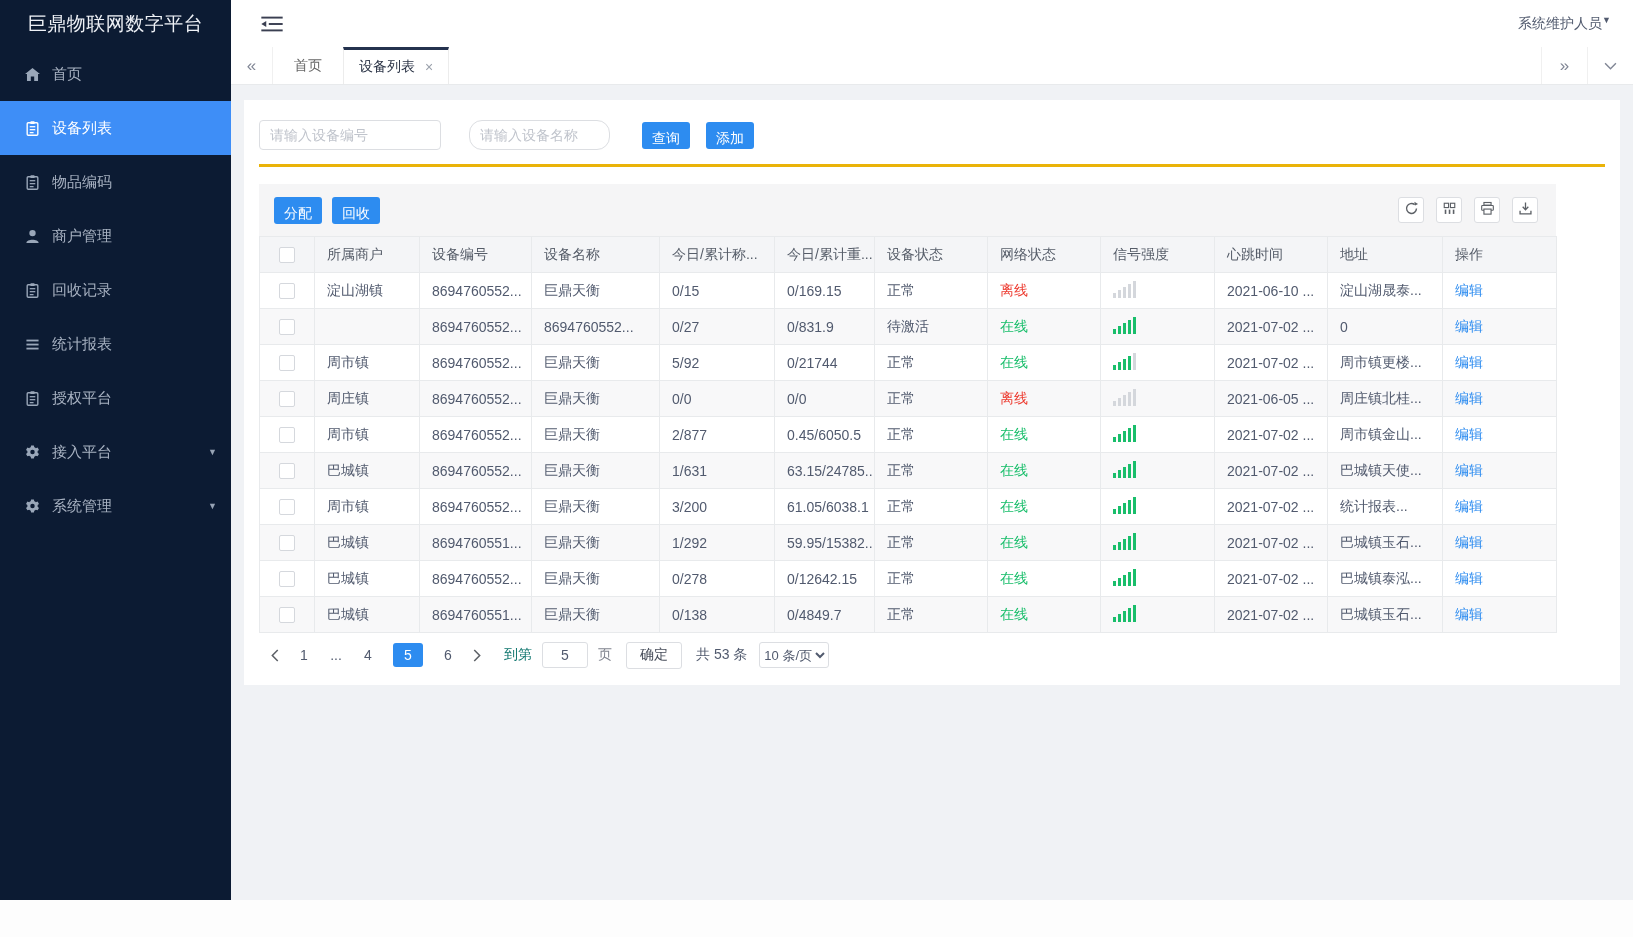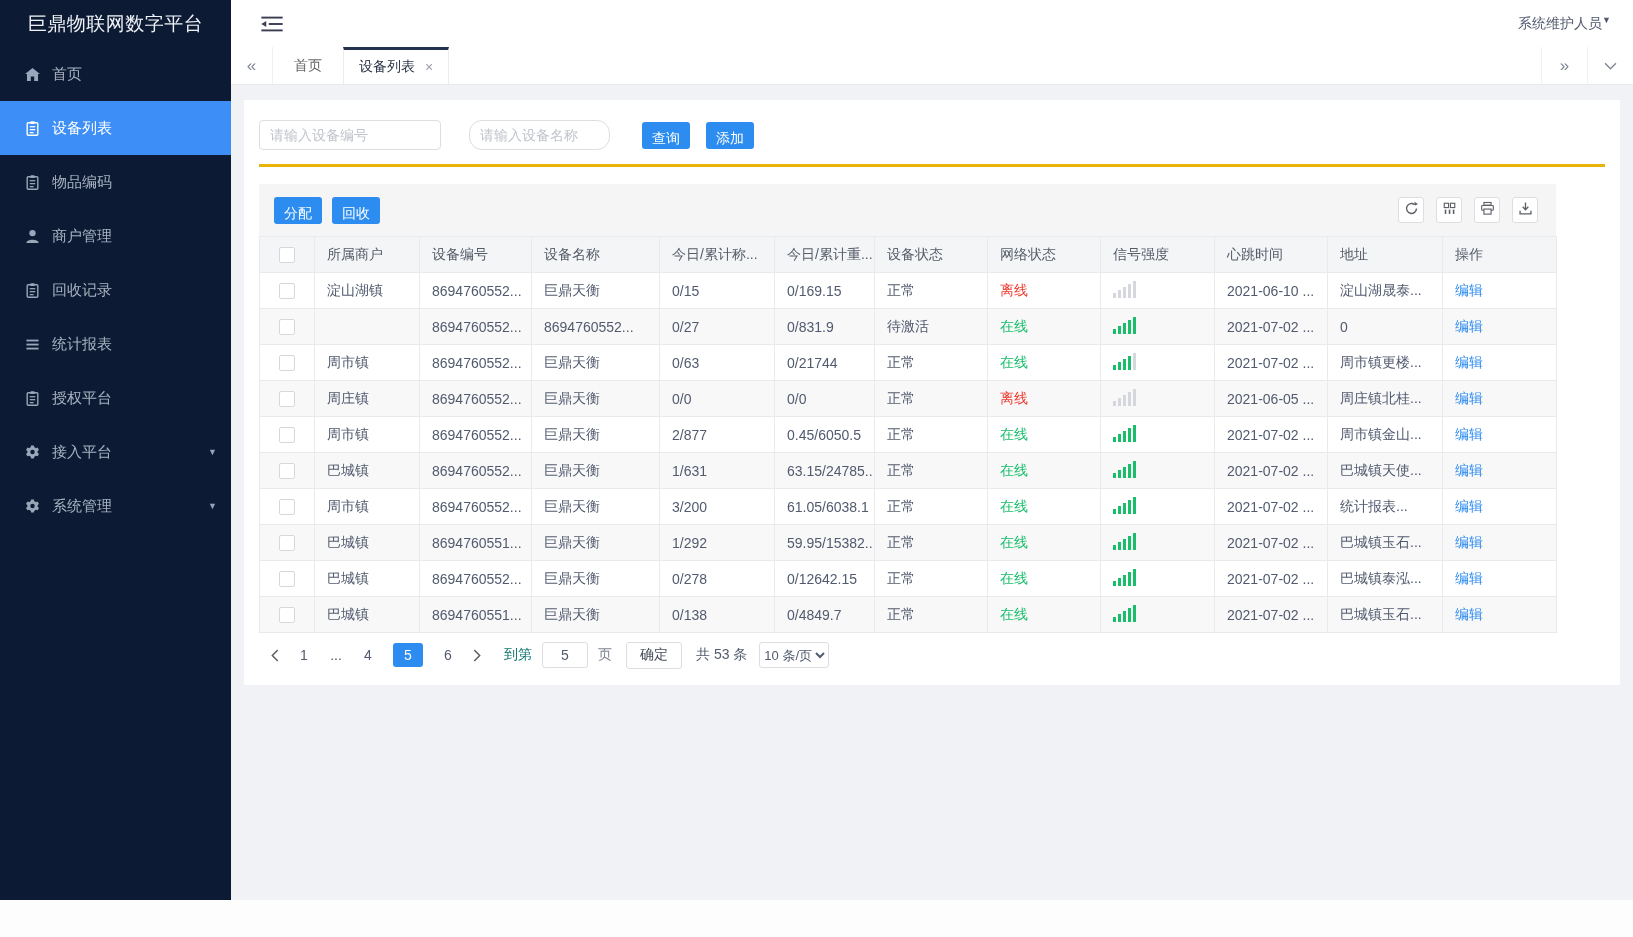--- a/index.html
+++ b/index.html
@@ -344,21 +344,21 @@
                     </span></td>
                   <td>2021-07-02 ...</td>
                   <td>0</td>
                   <td><a class="edit">编辑</a></td>
                 </tr>
                 <tr>
                   <td class="center"><span class="cb"></span></td>
                   <td>周市镇</td>
                   <td>8694760552...</td>
                   <td>巨鼎天衡</td>
-                  <td>0/63</td>
+                  <td>5/92</td>
                   <td>0/21744</td>
                   <td>正常</td>
                   <td><span class="green">在线</span></td>
                   <td><span class="signal">
                       <i class="lit"></i>
                       <i class="lit"></i>
                       <i class="lit"></i>
                       <i class="lit"></i>
                       <i></i>
                     </span></td>

